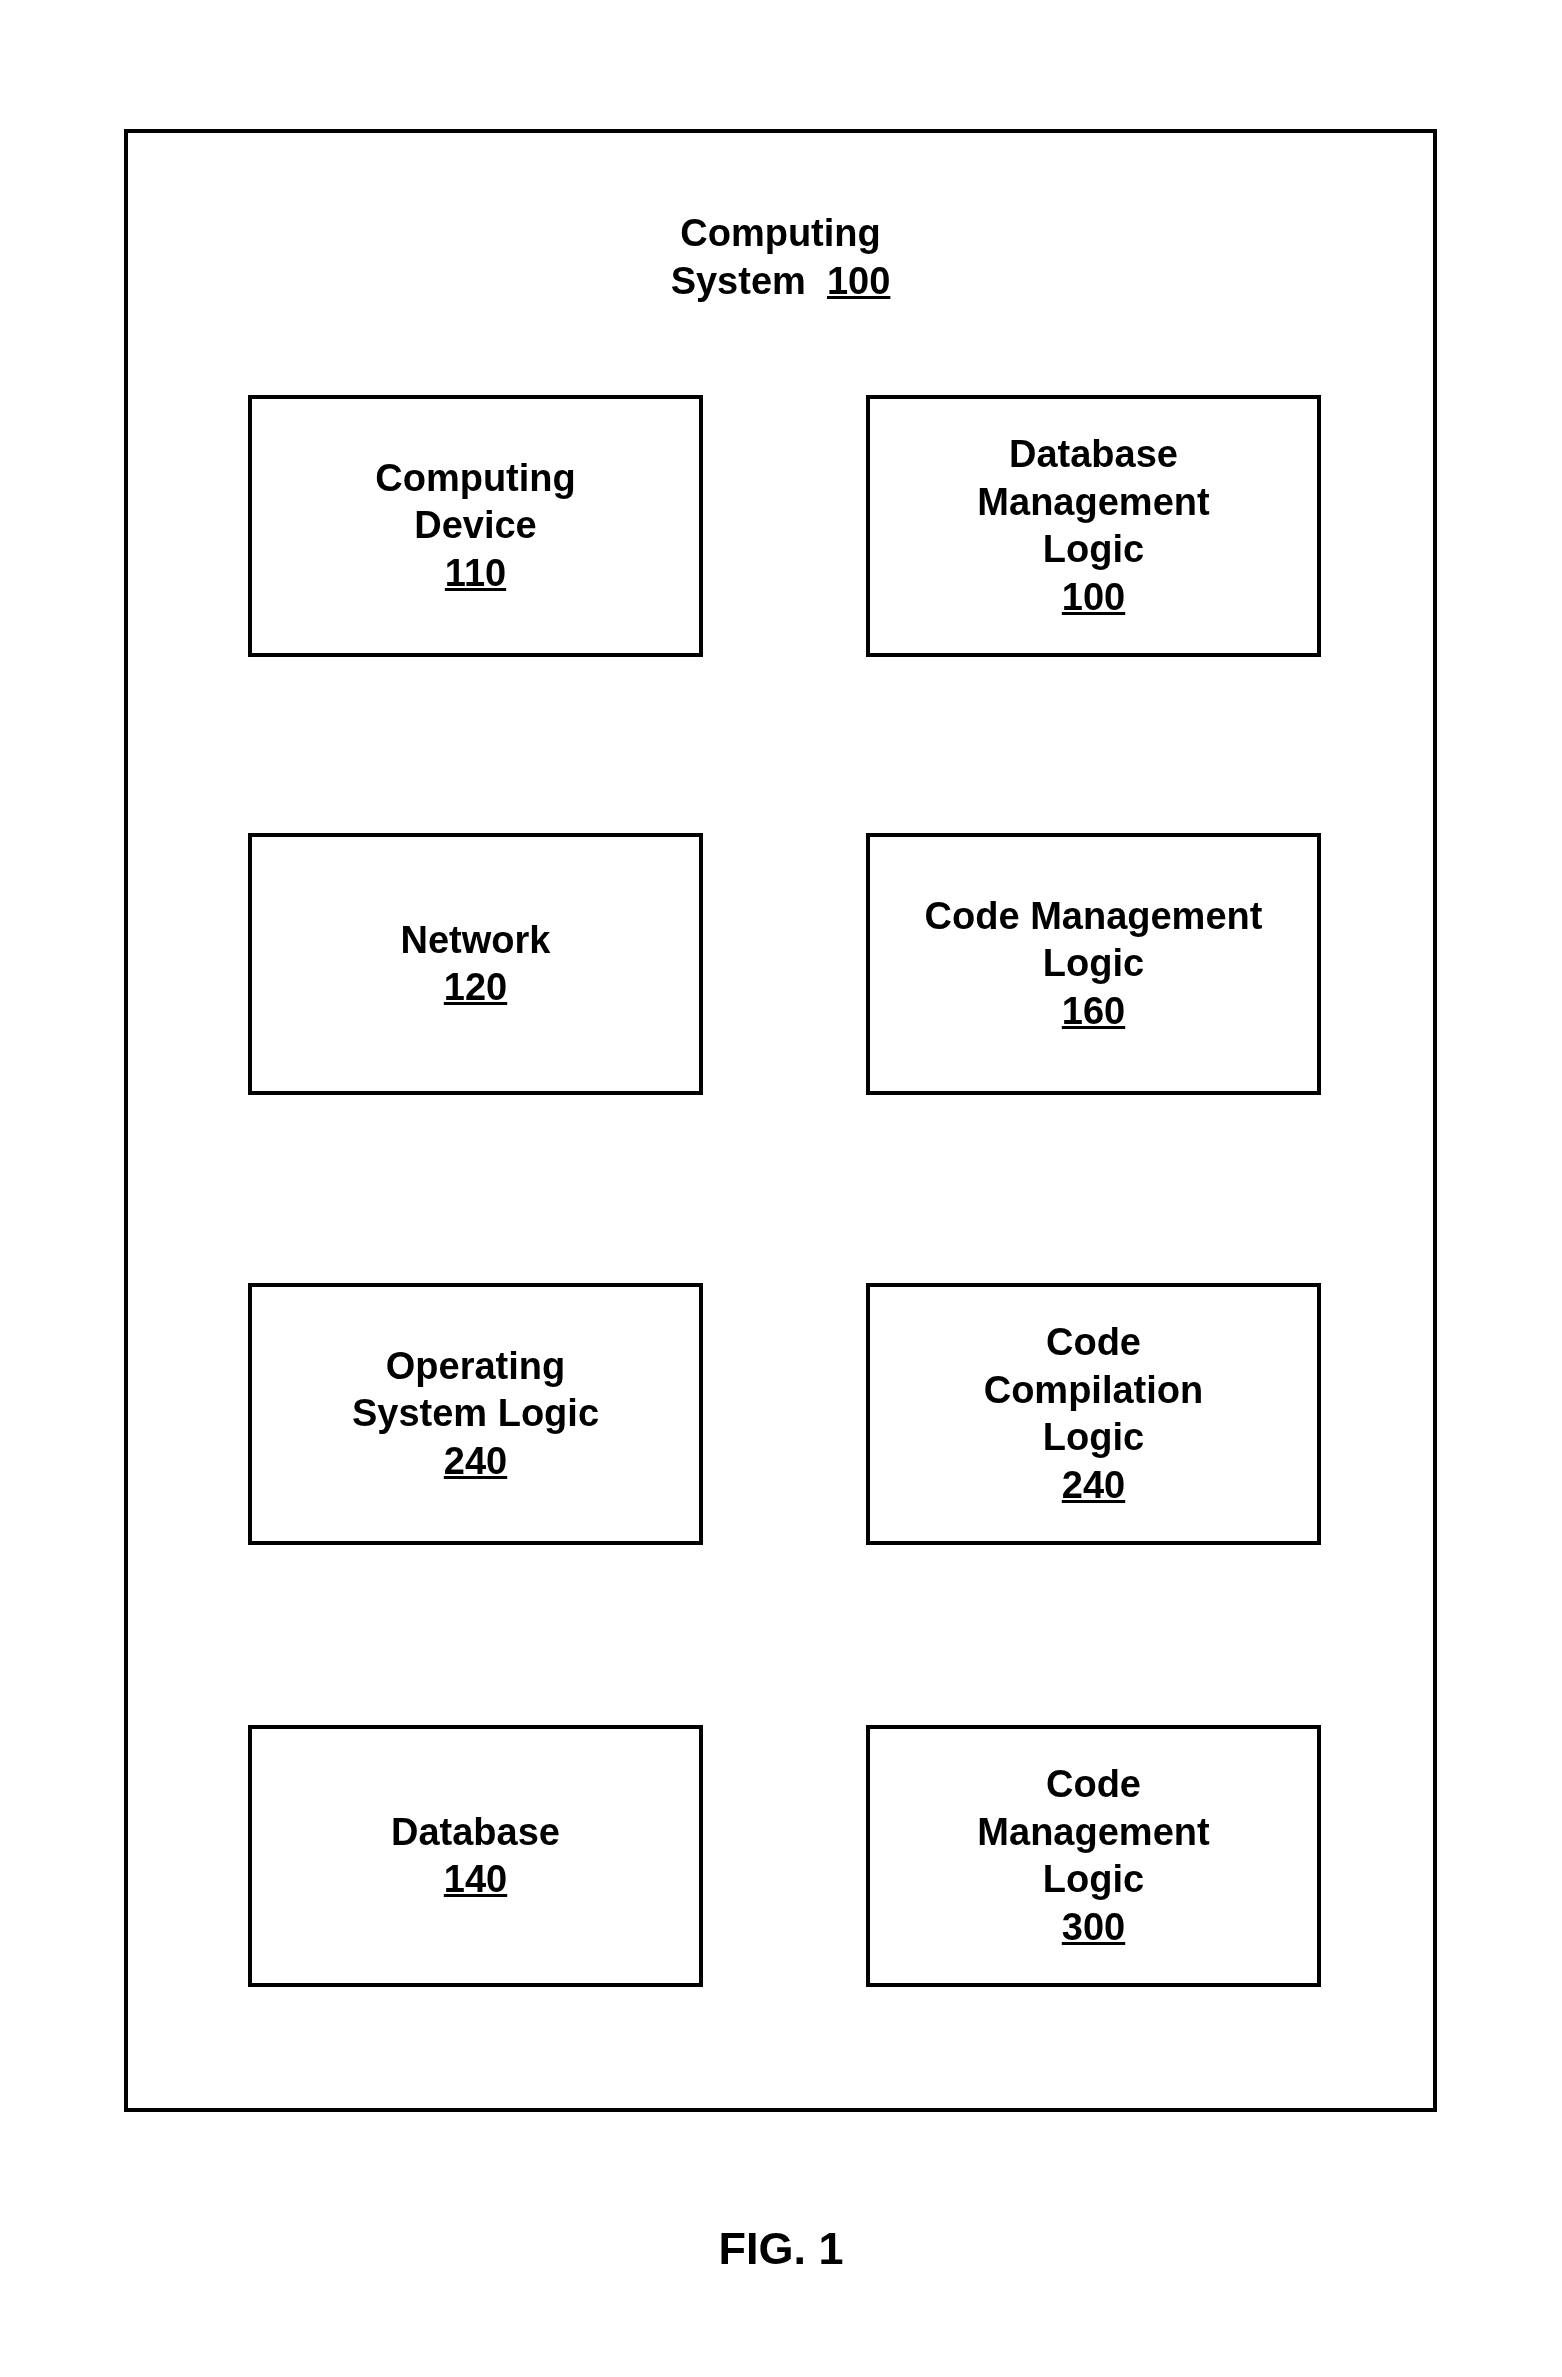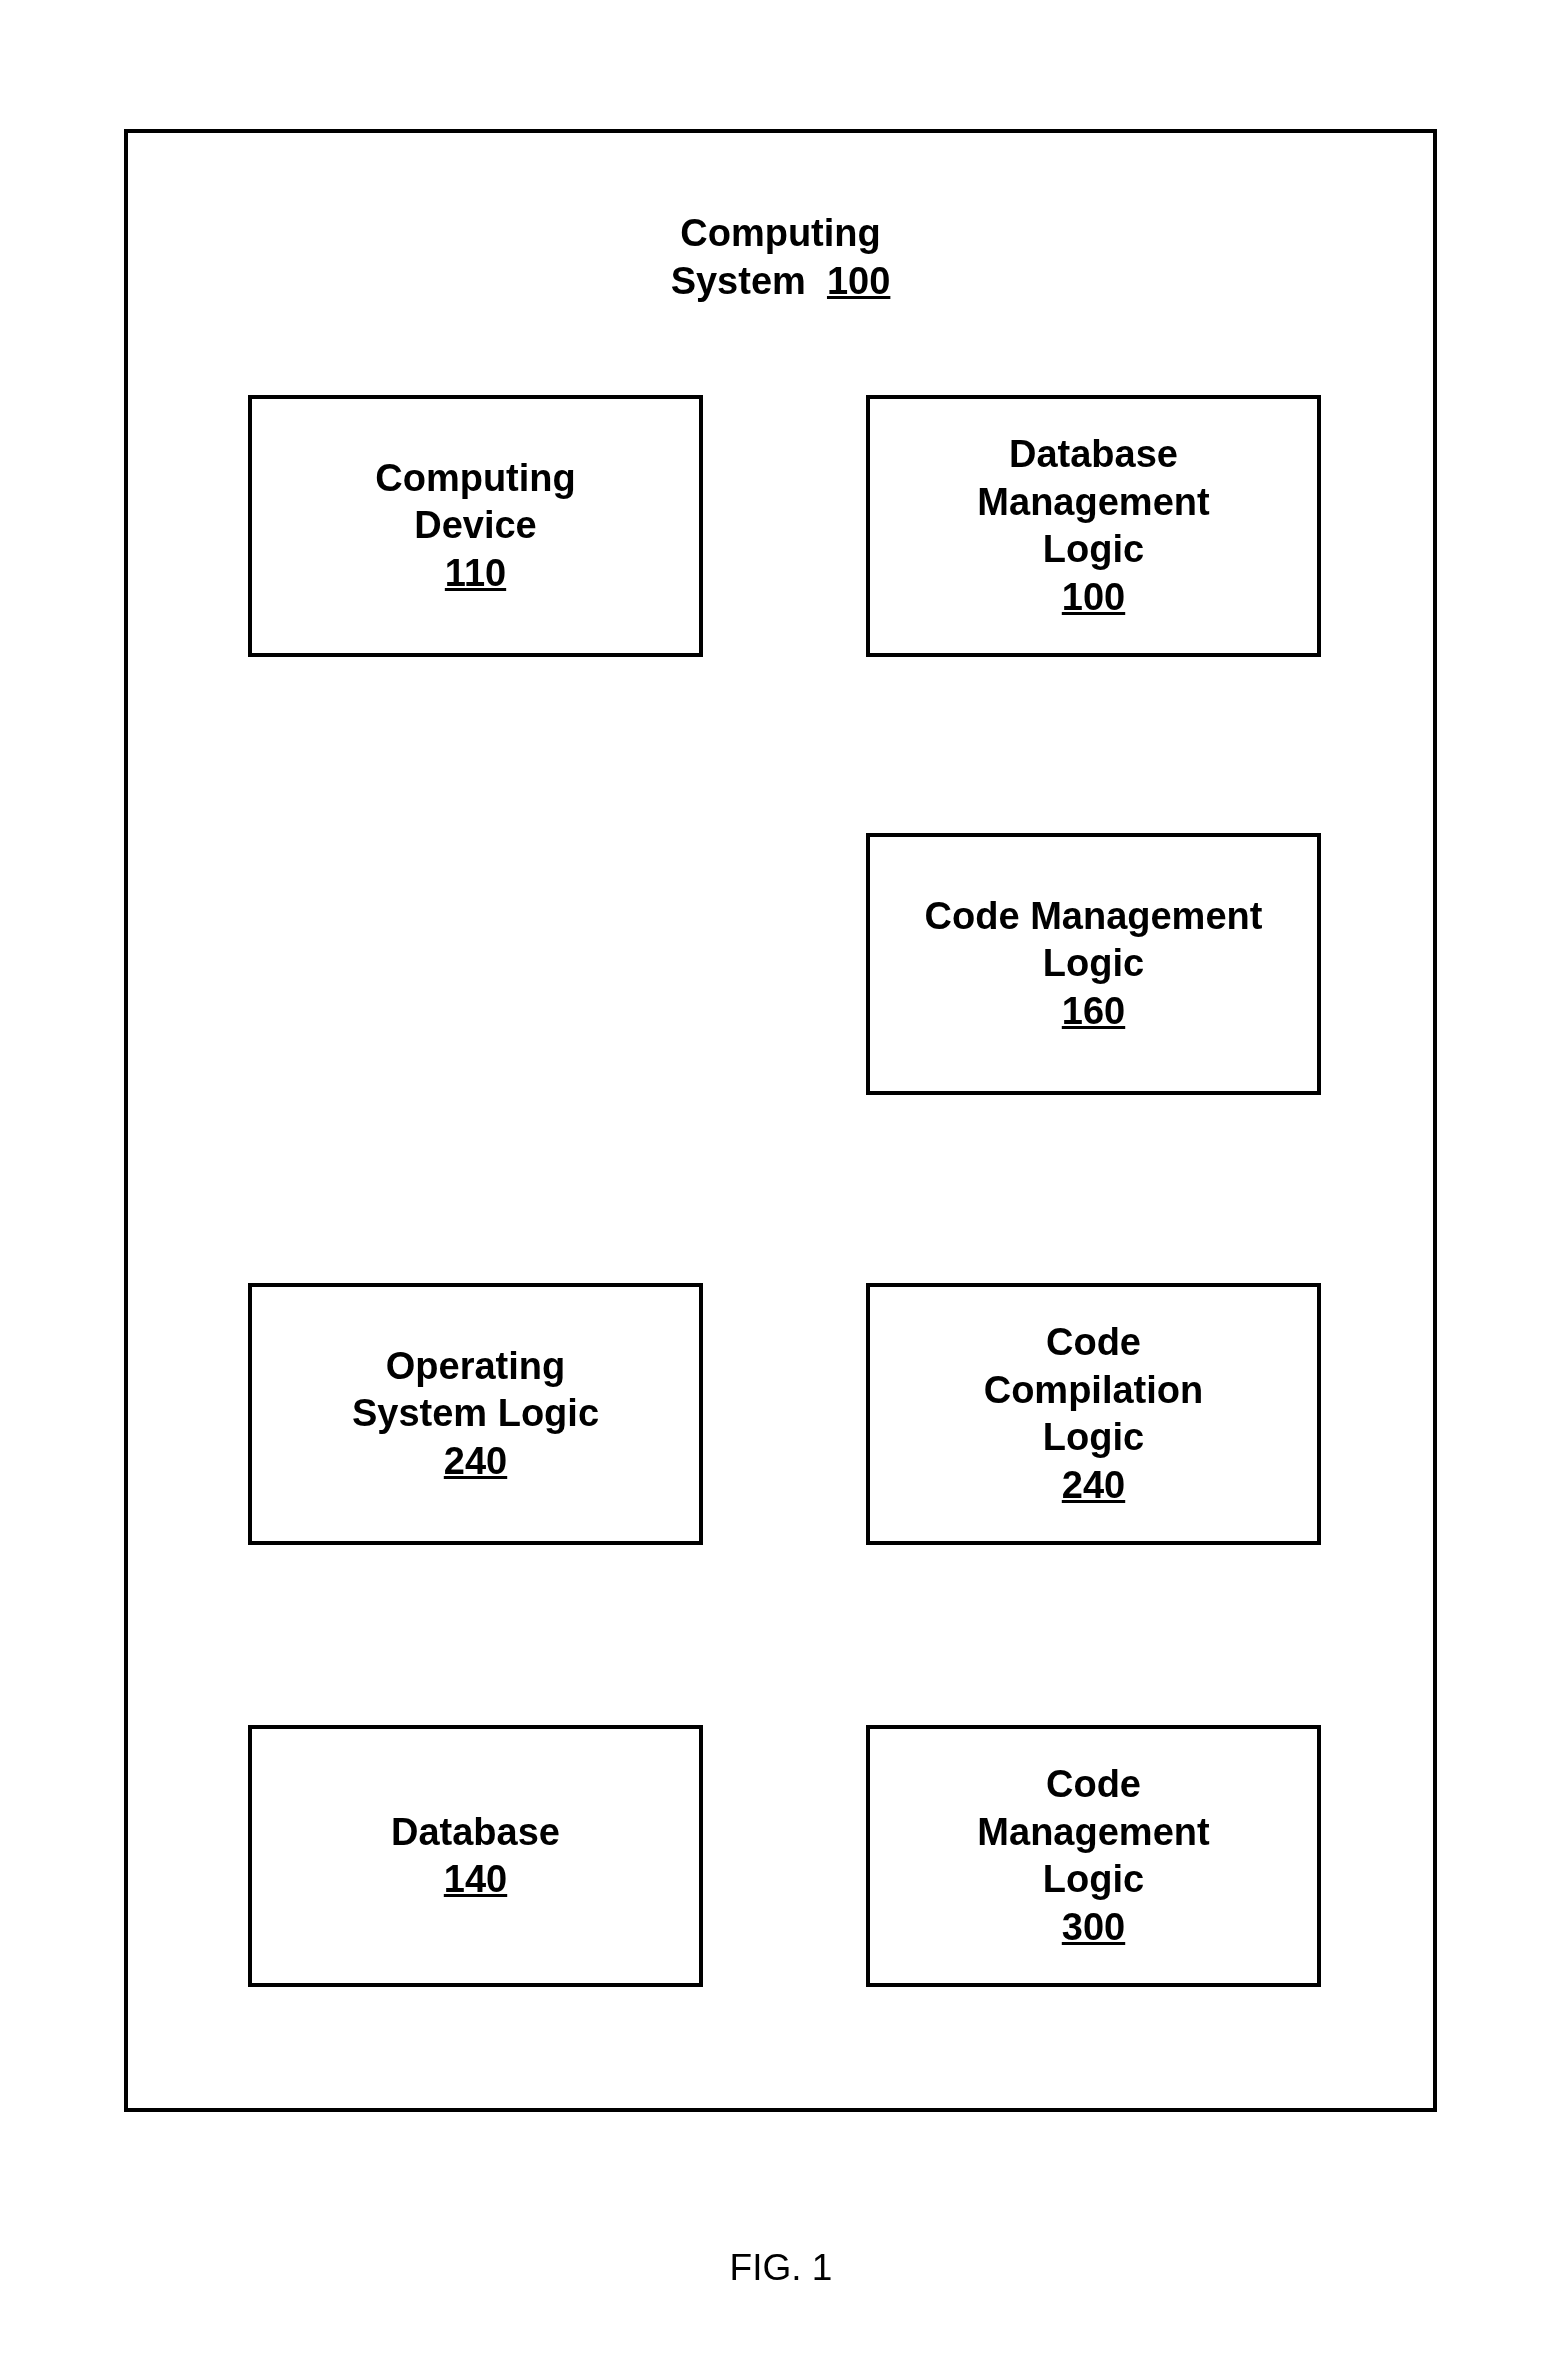--- a/index.html
+++ b/index.html
@@ -71,23 +71,22 @@
     .row-1 { top: 262px; }
     .row-2 { top: 700px; }
     .row-3 { top: 1150px; }
     .row-4 { top: 1592px; }
     
     .figure-caption {
       position: absolute;
       left: 50%;
       transform: translateX(-50%);
       top: 2223px;
-      font-weight: normal;
-      font-size: 37px;
-      margin-top: 24px;
+      font-weight: bold;
+      font-size: 45px;
     }
   </style>
 </head>
 <body>
 
 <div class="outer-container">
 
   <div class="title-block">
     <div>Computing</div>
     <div>
@@ -102,20 +101,24 @@
     <div class="ref">110</div>
   </div>
 
   <div class="block col-right row-1">
     <div>Database</div>
     <div>Management</div>
     <div>Logic</div>
     <div class="ref">100</div>
   </div>
 
+  <div class="block col-left row-2">
+    <div>Network</div>
+    <div class="ref">120</div>
+  </div>
 
   <div class="block col-right row-2">
     <div>Code Management</div>
     <div>Logic</div>
     <div class="ref">160</div>
   </div>
 
   <div class="block col-left row-3">
     <div>Operating</div>
     <div>System Logic</div>

